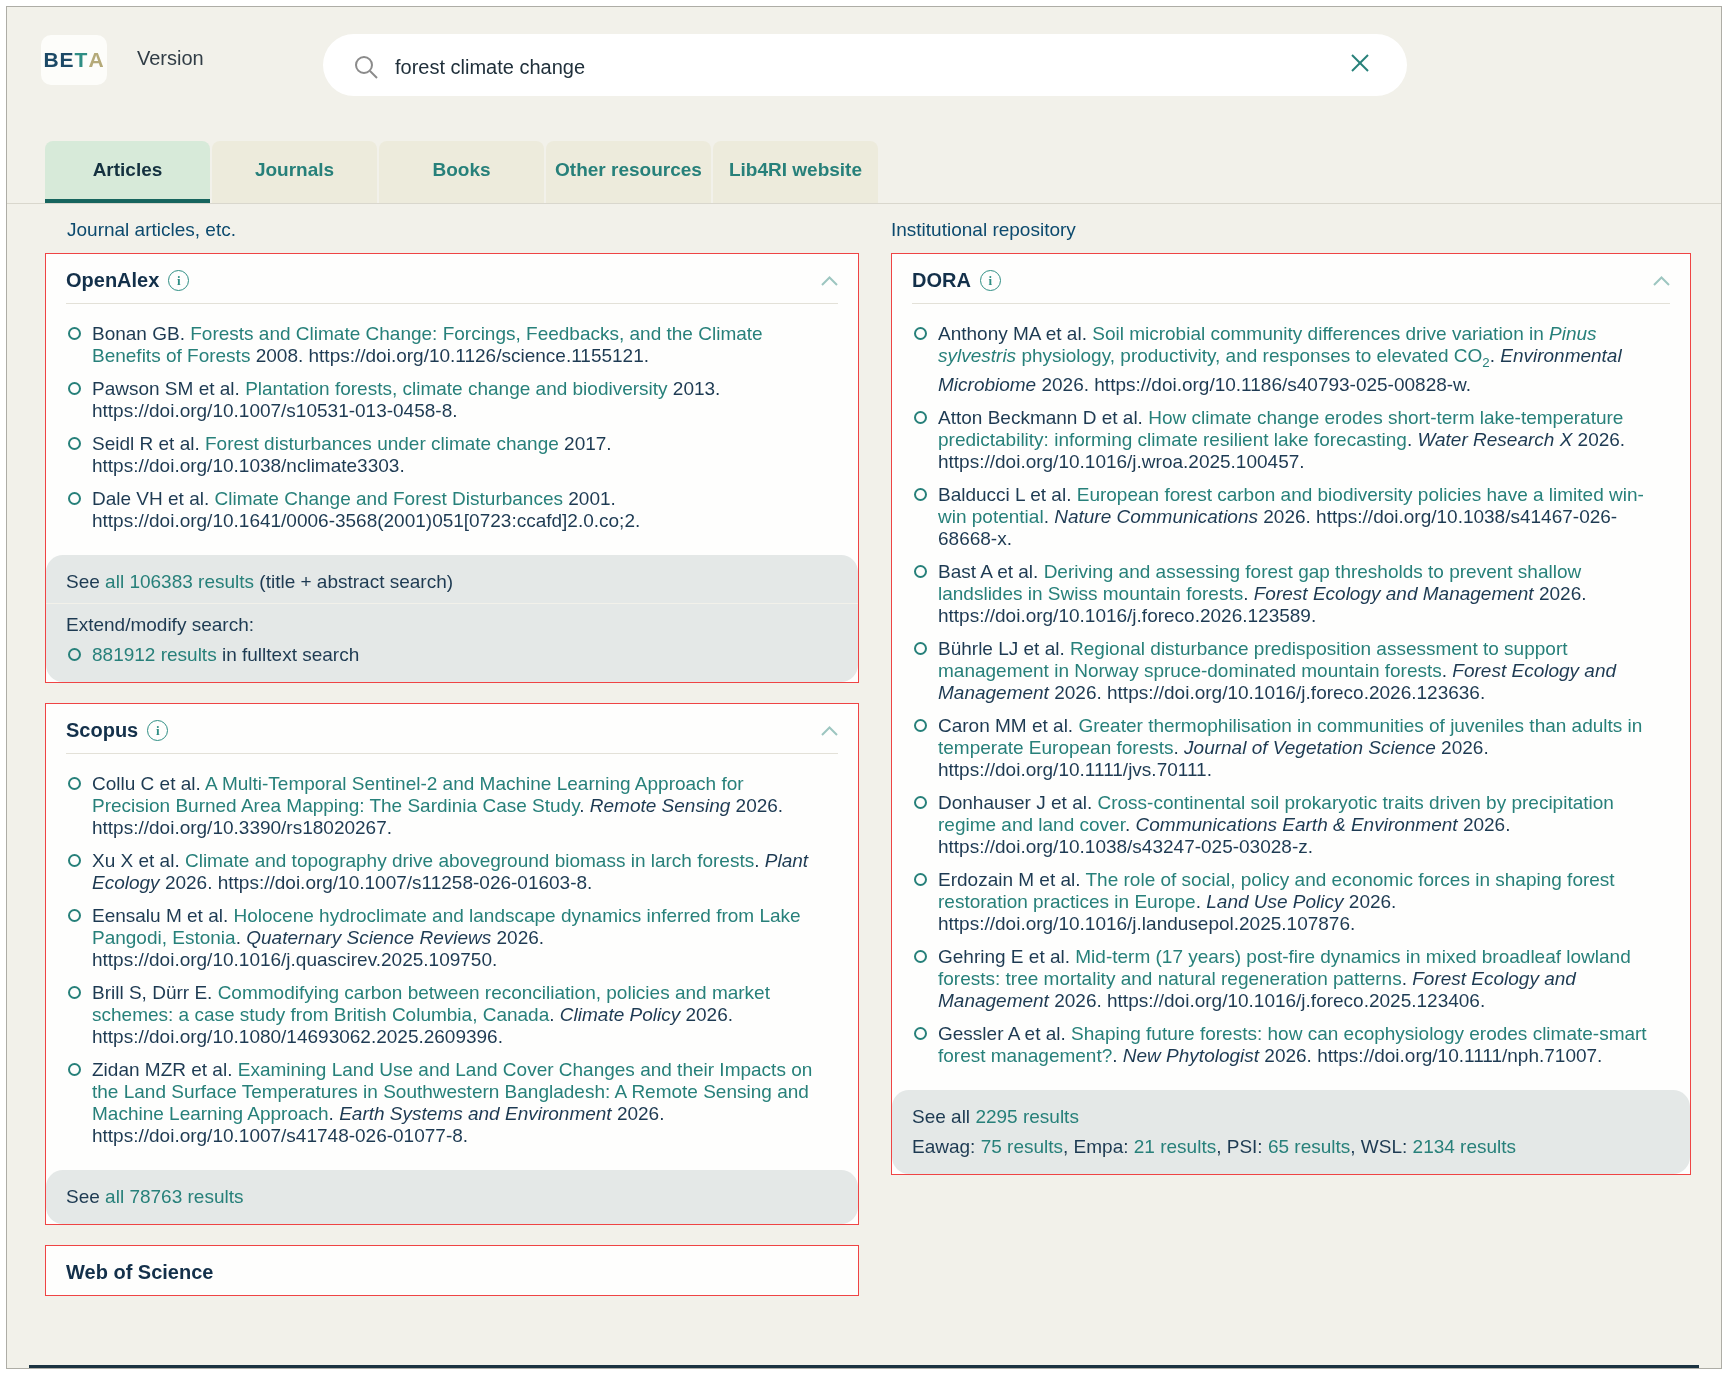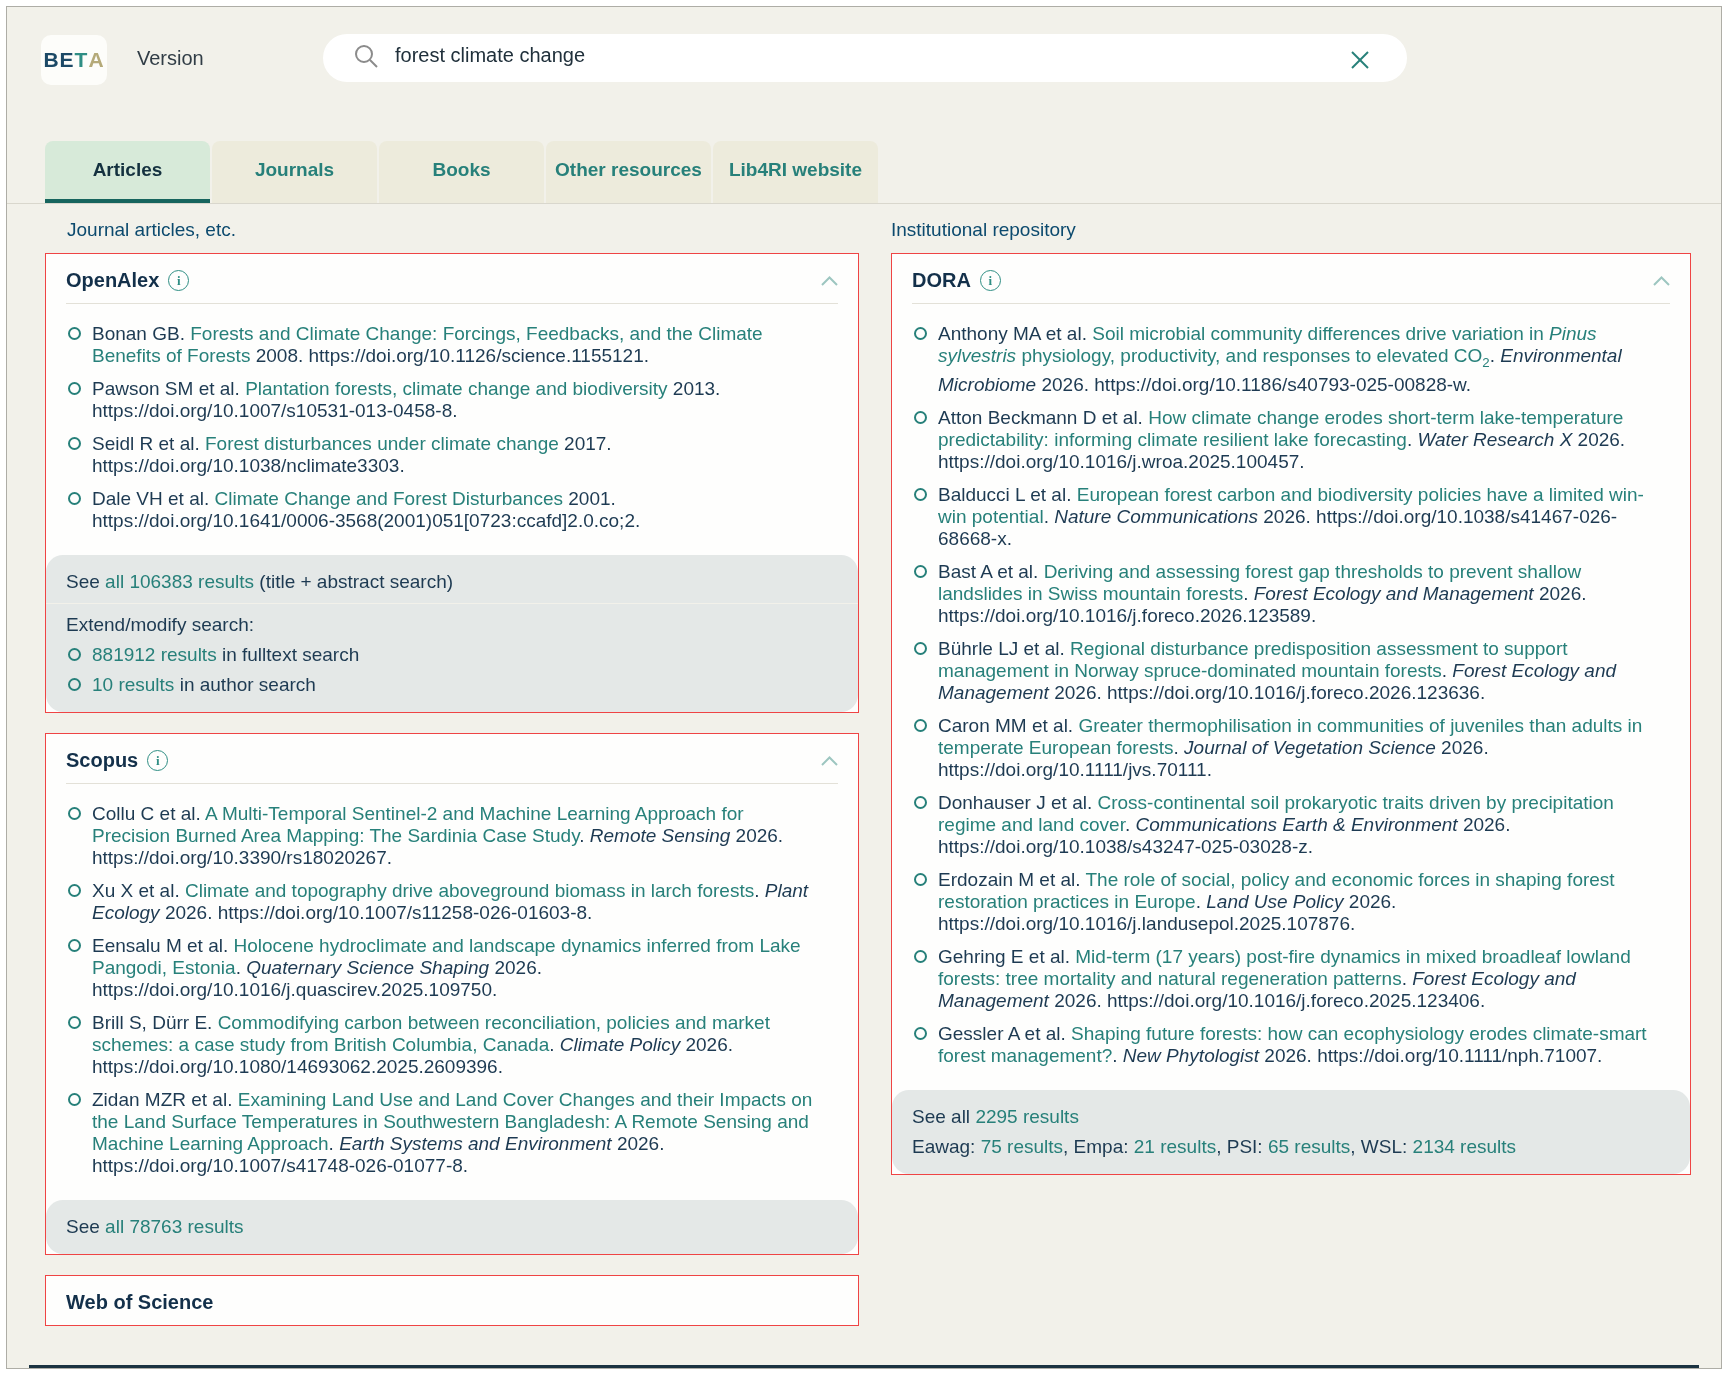--- a/index.html
+++ b/index.html
@@ -2,21 +2,21 @@
 <html style="--teal: #27807a; --navy: #1d3a52; --page-bg: #f2f1ea; --footer-bg: #e4e8e7; --tab-bg: #edebdc; --active-tab-bg: #d7ead9;"><head>
 <meta charset="utf-8">
 <style>
   html,body{margin:0;padding:0;background:#e9e8e2;}
   .stage{position:relative;width:1728px;height:1375px;background:#ffffff;font-family:"Liberation Sans",sans-serif;overflow:hidden;}
   .page{position:absolute;inset:6px;border:1px solid #aeada6;background:var(--page-bg);overflow:hidden;}
 
   
   .beta-badge{position:absolute;left:34px;top:28px;width:66px;height:50px;background:#fdfdfa;border-radius:10px;display:flex;align-items:center;justify-content:center;font-weight:bold;font-size:21px;letter-spacing:1px;}
   .version-label{position:absolute;left:130px;top:40px;font-size:20px;color:#313d46;}
-  .searchbar{position:absolute;left:316px;top:27px;width:1084px;height:48px;background:#ffffff;border-radius:31px;display:flex;align-items:flex-start;padding:9px 30px;box-sizing:border-box;}
+  .searchbar{position:absolute;left:316px;top:27px;width:1084px;height:62px;background:#ffffff;border-radius:31px;display:flex;align-items:flex-end;padding:16px 30px;box-sizing:border-box;}
   .searchbar input{flex:1;border:none;outline:none;font-size:20px;color:#20303b;background:transparent;margin-left:14px;font-family:"Liberation Sans",sans-serif;}
   .clear-btn{background:none;border:none;cursor:pointer;padding:4px;display:flex;}
 
   
   .tabs{position:absolute;left:38px;top:134px;display:flex;}
   .tab{width:165px;height:58px;margin-right:2px;background:var(--tab-bg);color:var(--teal);font-weight:bold;font-size:19px;display:flex;align-items:center;justify-content:center;border-radius:8px 8px 0 0;border-bottom:4px solid transparent;box-sizing:content-box;cursor:pointer;}
   .tab.active{background:var(--active-tab-bg);color:#14313f;border-bottom-color:#17655e;}
   .tabline{position:absolute;left:0;right:0;top:196px;height:1px;background:#d9d7cd;}
 
   
@@ -123,24 +123,20 @@
               <span><span class="s-d">See </span><span class="s-l">all 106383 results</span><span class="s-d"> (title + abstract search)</span></span>
             </div>
             <div class="footer-divider"></div>
             <div class="footer-row">
               <span><span class="s-d">Extend/modify search:</span></span>
             </div>
             <div class="footer-row">
               <span class="bullet"></span>
               <span><span class="s-l">881912 results</span><span class="s-d"> in fulltext search</span></span>
             </div>
-            <div class="footer-row">
-              <span class="bullet"></span>
-              <span><span class="s-l">10 results</span><span class="s-d"> in author search</span></span>
-            </div>
           </div>
         </div>
         <div class="panel">
           <div class="panel-header">
             <span class="panel-title">Scopus</span>
             <span class="info-icon">i</span>
             <svg class="chevron" width="17" height="10" viewBox="0 0 17 10">
               <polyline points="1,9 8.5,1.5 16,9" fill="none" stroke="#9dc6c0" stroke-width="2"></polyline>
             </svg>
           </div>
@@ -149,21 +145,21 @@
             <li>
               <span class="bullet"></span>
               <span class="itext"><span class="s-d">Collu C et al. </span><span class="s-l">A Multi-Temporal Sentinel-2 and Machine Learning Approach for Precision Burned Area Mapping: The Sardinia Case Study</span><span class="s-d">. </span><span class="s-i">Remote Sensing</span><span class="s-d"> 2026. https://doi.org/10.3390/rs18020267.</span></span>
             </li>
             <li>
               <span class="bullet"></span>
               <span class="itext"><span class="s-d">Xu X et al. </span><span class="s-l">Climate and topography drive aboveground biomass in larch forests</span><span class="s-d">. </span><span class="s-i">Plant Ecology</span><span class="s-d"> 2026. https://doi.org/10.1007/s11258-026-01603-8.</span></span>
             </li>
             <li>
               <span class="bullet"></span>
-              <span class="itext"><span class="s-d">Eensalu M et al. </span><span class="s-l">Holocene hydroclimate and landscape dynamics inferred from Lake Pangodi, Estonia</span><span class="s-d">. </span><span class="s-i">Quaternary Science Shaping</span><span class="s-d"> 2026. https://doi.org/10.1016/j.quascirev.2025.109750.</span></span>
+              <span class="itext"><span class="s-d">Eensalu M et al. </span><span class="s-l">Holocene hydroclimate and landscape dynamics inferred from Lake Pangodi, Estonia</span><span class="s-d">. </span><span class="s-i">Quaternary Science Reviews</span><span class="s-d"> 2026. https://doi.org/10.1016/j.quascirev.2025.109750.</span></span>
             </li>
             <li>
               <span class="bullet"></span>
               <span class="itext"><span class="s-d">Brill S, Dürr E. </span><span class="s-l">Commodifying carbon between reconciliation, policies and market schemes: a case study from British Columbia, Canada</span><span class="s-d">. </span><span class="s-i">Climate Policy</span><span class="s-d"> 2026. https://doi.org/10.1080/14693062.2025.2609396.</span></span>
             </li>
             <li>
               <span class="bullet"></span>
               <span class="itext"><span class="s-d">Zidan MZR et al. </span><span class="s-l">Examining Land Use and Land Cover Changes and their Impacts on the Land Surface Temperatures in Southwestern Bangladesh: A Remote Sensing and Machine Learning Approach</span><span class="s-d">. </span><span class="s-i">Earth Systems and Environment</span><span class="s-d"> 2026. https://doi.org/10.1007/s41748-026-01077-8.</span></span>
             </li>
           </ul>

